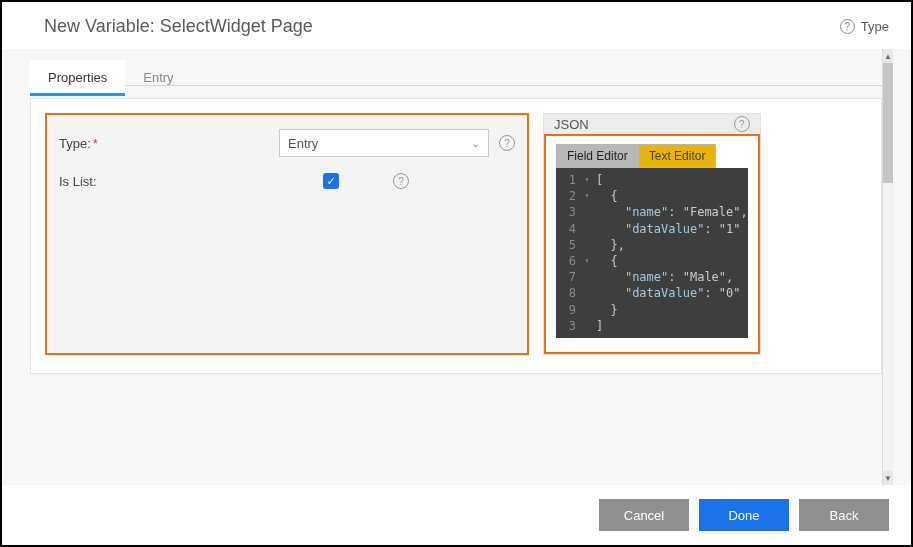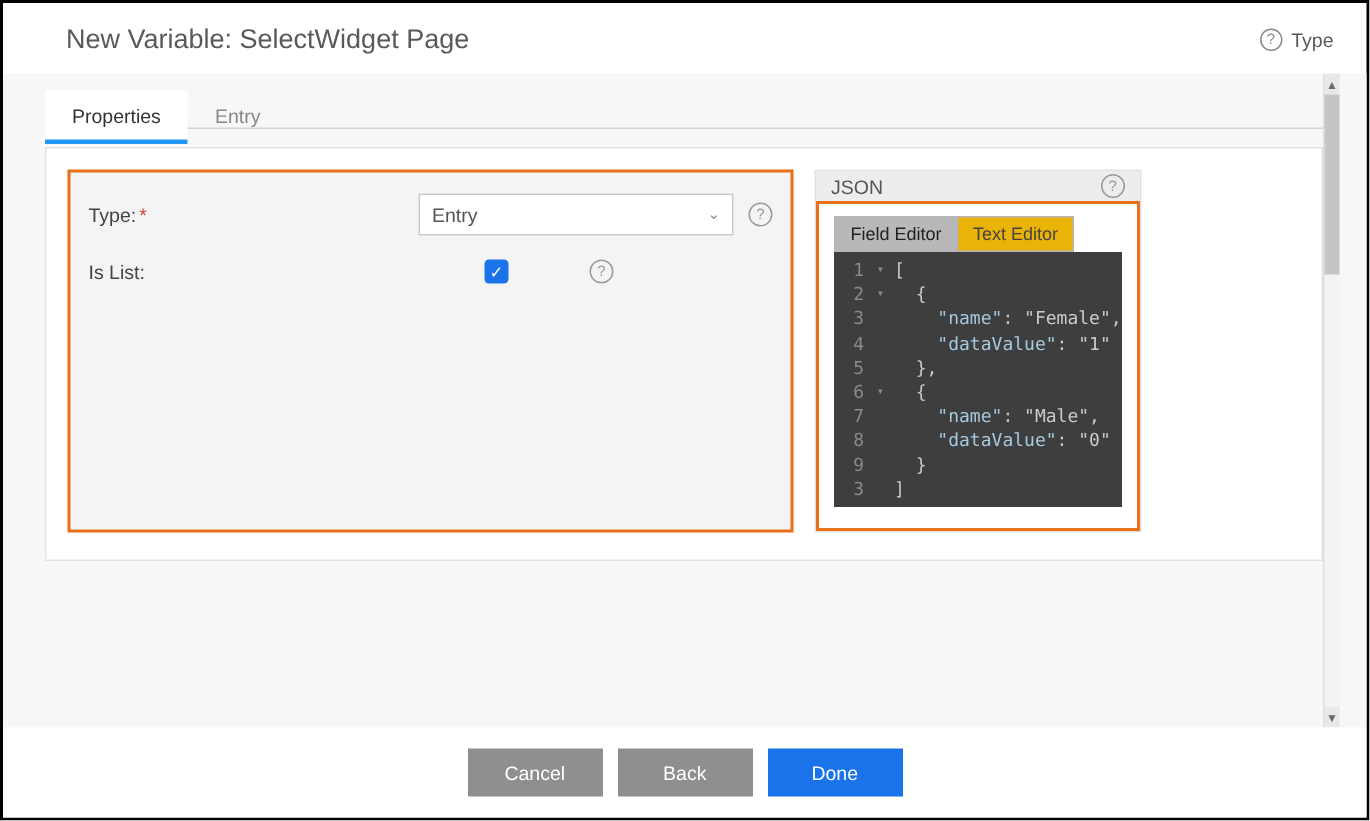--- a/index.html
+++ b/index.html
@@ -246,21 +246,21 @@
     position: absolute;
     top: 0;
     left: 0;
     right: 0;
     height: 120px;
     background: #c5c5c5;
   }
   .footer {
     padding: 14px 22px;
     display: flex;
-    justify-content: center;
+    justify-content: flex-end;
     gap: 10px;
     background: #fff;
   }
   .btn {
     min-width: 90px;
     height: 32px;
     border: none;
     font-size: 13px;
     cursor: pointer;
     color: #fff;
@@ -384,17 +384,17 @@
       <div class="scroll-btn">▲</div>
       <div class="scroll-track">
         <div class="scroll-thumb"></div>
       </div>
       <div class="scroll-btn">▼</div>
     </div>
   </div>
 
   <div class="footer">
     <button class="btn btn-secondary">Cancel</button>
+    <button class="btn btn-primary">Done</button>
     <button class="btn btn-secondary">Back</button>
-    <button class="btn btn-primary">Done</button>
   </div>
 
 </div>
 
 </body></html>

